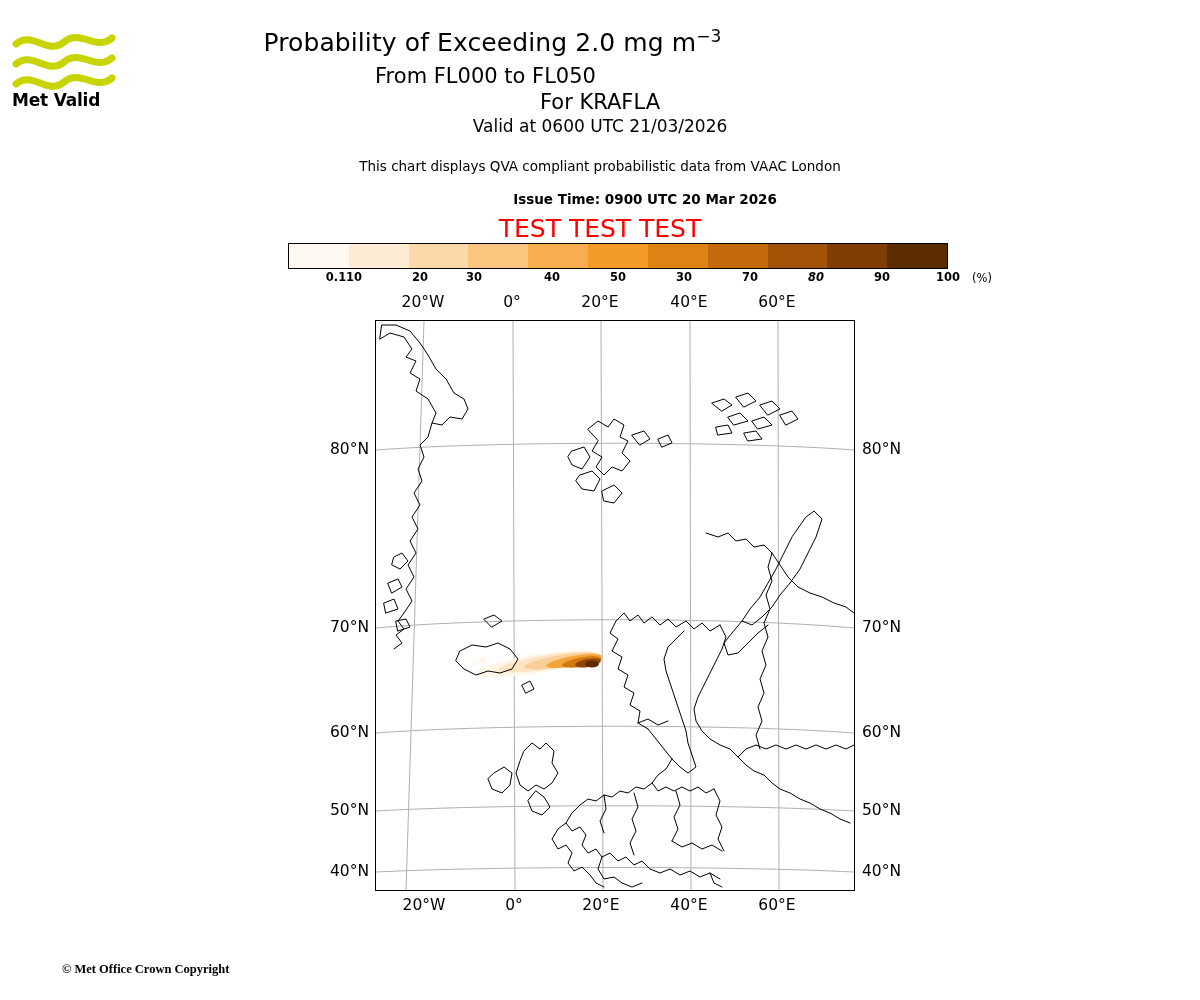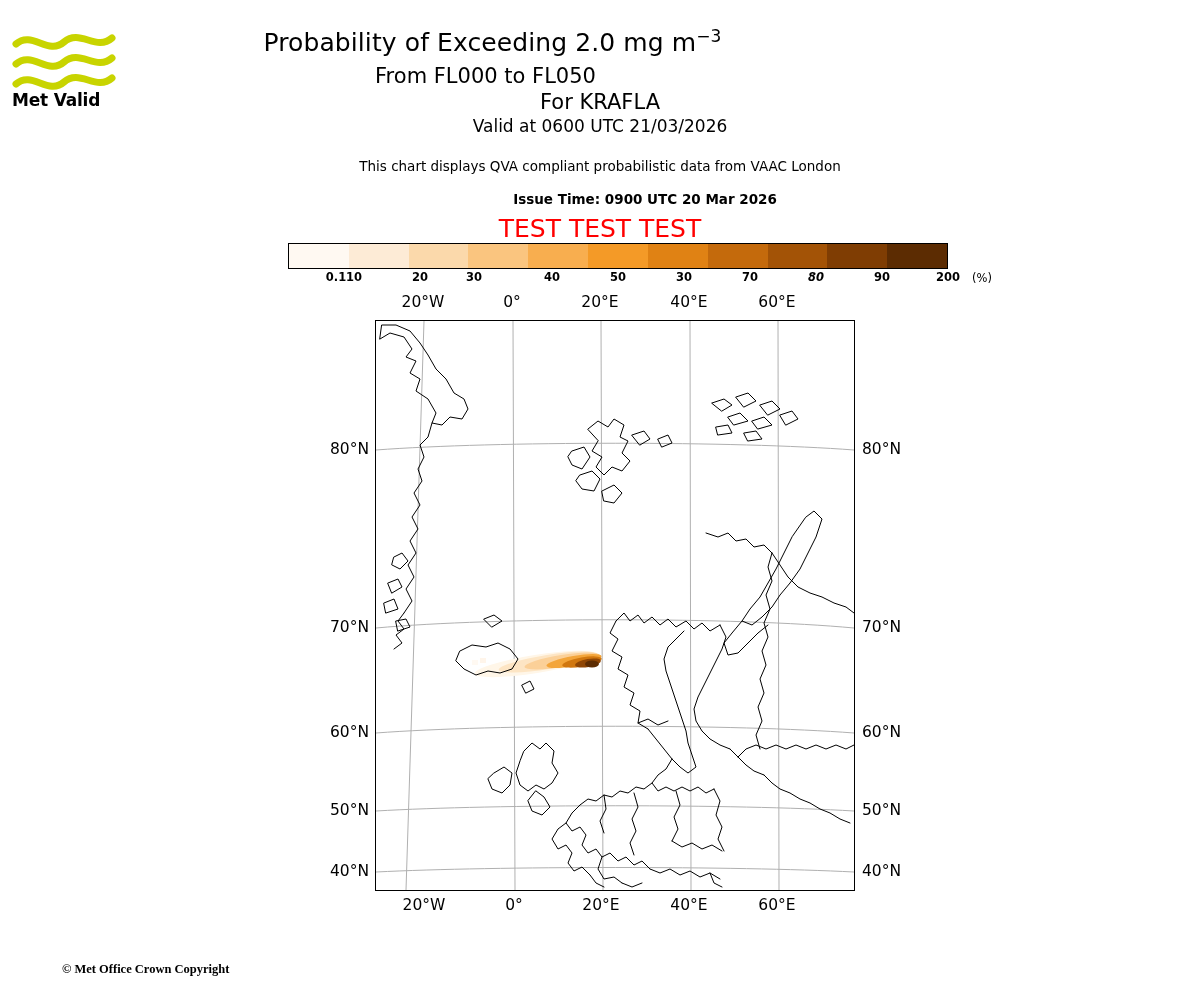--- a/index.html
+++ b/index.html
@@ -201,21 +201,21 @@
     <div class="cb-tick" style="left: 0px; margin-left: 48px;">0.1</div>
     <div class="cb-tick" style="left: 66px;">10</div>
     <div class="cb-tick" style="left: 132px;">20</div>
     <div class="cb-tick" style="left: 186px;">30</div>
     <div class="cb-tick" style="left: 264px;">40</div>
     <div class="cb-tick" style="left: 330px;">50</div>
     <div class="cb-tick" style="left: 396px;">30</div>
     <div class="cb-tick" style="left: 462px;">70</div>
     <div class="cb-tick" style="left: 528px; font-style: italic;">80</div>
     <div class="cb-tick" style="left: 594px;">90</div>
-    <div class="cb-tick" style="left: 660px;">200</div>
+    <div class="cb-tick" style="left: 660px;">100</div>
   </div>
 <div class="cb-unit">(%)</div>
 
 <div id="map-panel">
   <svg id="map-svg" width="478" height="569" viewBox="0 0 478 569">
 
     <g stroke="#b0b0b0" stroke-width="1" fill="none">
 
       <path d="M48,0 L30,569"></path>
       <path d="M137,0 L139,569"></path>

